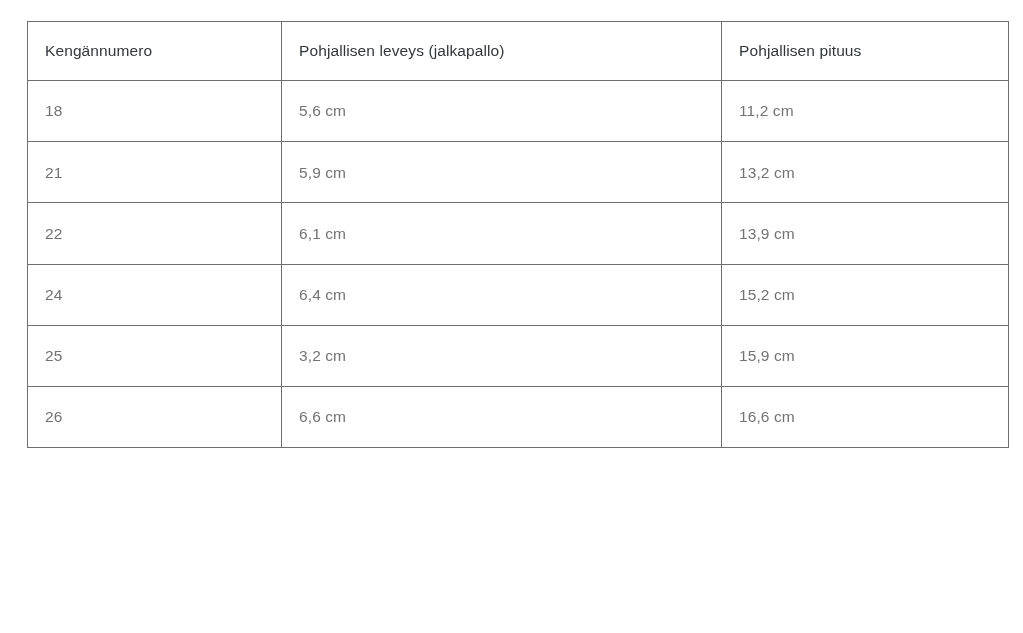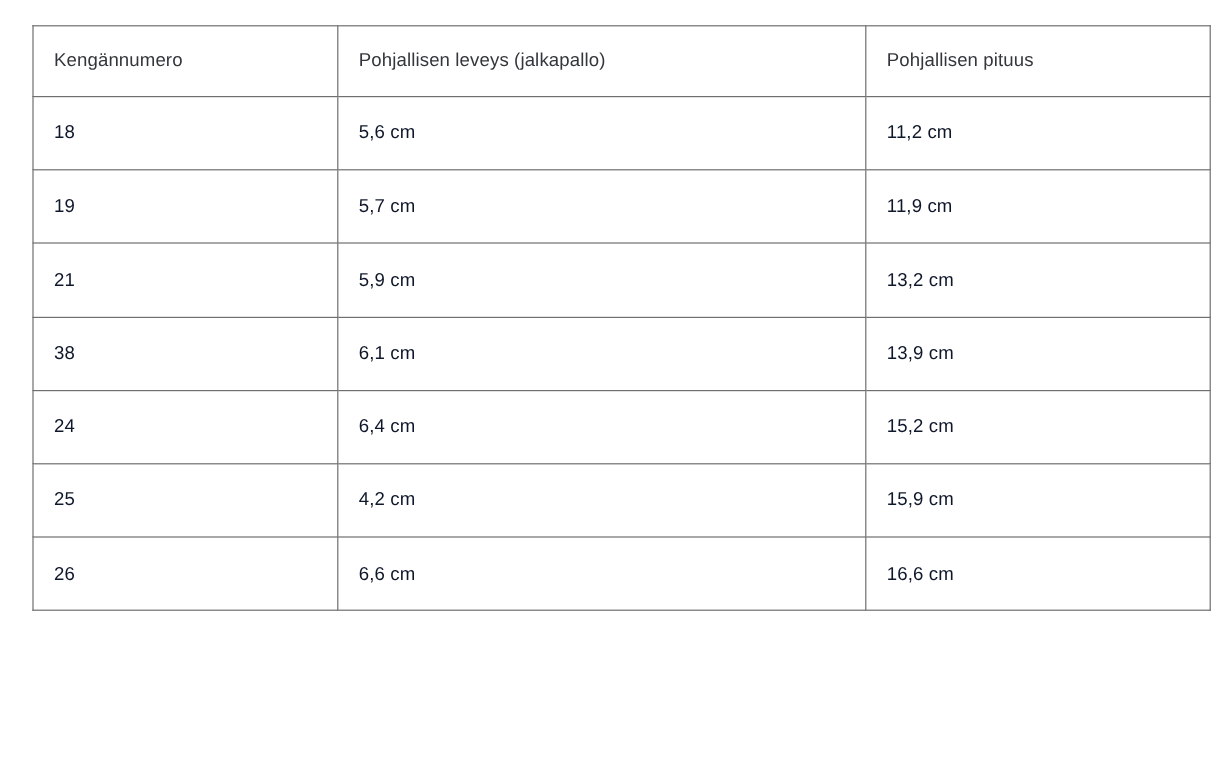--- a/index.html
+++ b/index.html
@@ -36,21 +36,21 @@
   .size-table th,
   .size-table td {
     border: 1px solid #6f6f6f;
     padding: 0 0 0 17px;
     height: 59.2px;
     text-align: left;
     vertical-align: middle;
     font-weight: normal;
     font-size: 15.5px;
     line-height: 1.25;
-    color: #0f172a;
+    color: #737373;
     letter-spacing: 0.1px;
     white-space: nowrap;
     overflow: hidden;
   }
   .size-table thead th {
     height: 58px;
     color: #33373c;
   }
   .size-table tbody td {
     height: 60.2px;
@@ -73,42 +73,37 @@
         <th>Pohjallisen pituus</th>
       </tr>
     </thead>
     <tbody>
       <tr>
         <td>18</td>
         <td>5,6 cm</td>
         <td>11,2 cm</td>
       </tr>
       <tr>
-        <td>19</td>
-        <td>5,7 cm</td>
-        <td>11,9 cm</td>
-      </tr>
-      <tr>
         <td>21</td>
         <td>5,9 cm</td>
         <td>13,2 cm</td>
       </tr>
       <tr>
-        <td>38</td>
+        <td>22</td>
         <td>6,1 cm</td>
         <td>13,9 cm</td>
       </tr>
       <tr>
         <td>24</td>
         <td>6,4 cm</td>
         <td>15,2 cm</td>
       </tr>
       <tr>
         <td>25</td>
-        <td>4,2 cm</td>
+        <td>3,2 cm</td>
         <td>15,9 cm</td>
       </tr>
       <tr>
         <td>26</td>
         <td>6,6 cm</td>
         <td>16,6 cm</td>
       </tr>
     </tbody>
   </table>
 </div>

